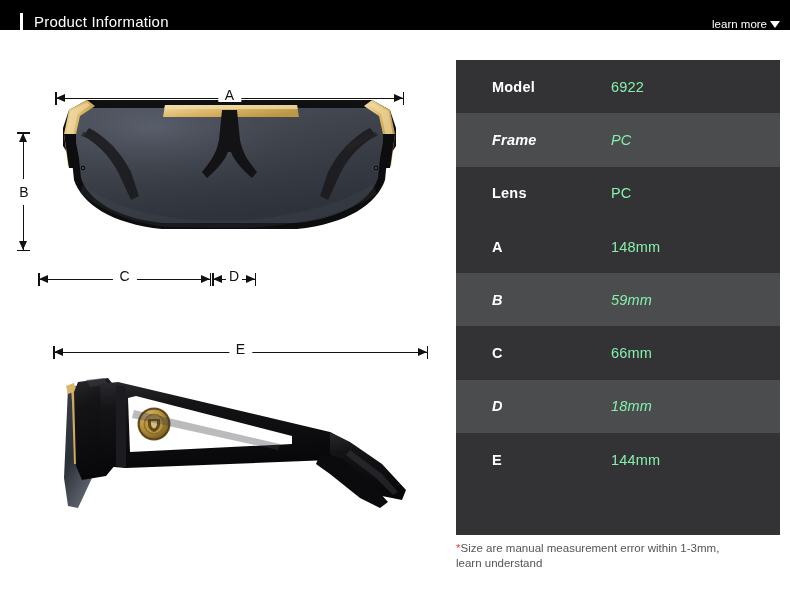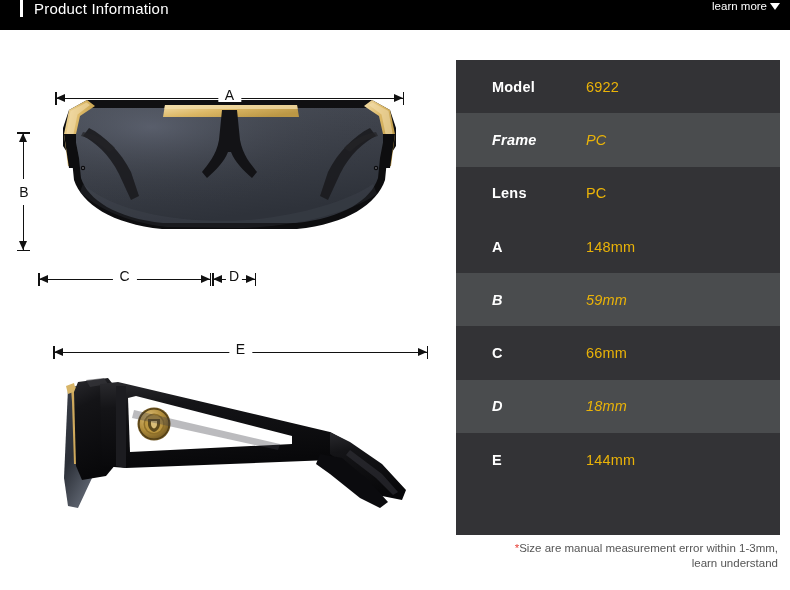--- a/index.html
+++ b/index.html
@@ -14,21 +14,21 @@
   }
 
   
   .header {
     position: absolute;
     left: 0; top: 0;
     width: 790px;
     height: 30px;
     background: #000000;
     display: flex;
-    align-items: flex-start;
+    align-items: flex-end;
   }
   .header-accent {
     width: 3px;
     height: 17px;
     background: #ffffff;
     margin-left: 20px;
     flex: none;
   }
   .header-title {
     color: #ffffff;
@@ -140,41 +140,41 @@
     left: 456px; top: 60px;
     width: 324px;
     height: 475px;
     background: #333336;
   }
   .spec-row {
     display: flex;
     align-items: center;
     height: 53.3px;
     padding-left: 36px;
+    gap: 25px;
   }
   .spec-row.alt { background: #4a4c4e; font-style: italic; }
   .spec-key {
     width: 94px;
     flex: none;
     color: #ffffff;
     font-size: 14.5px;
     font-weight: bold;
     letter-spacing: .2px;
   }
   .spec-val {
-    color: #eab308;
+    color: #86efac;
     font-size: 14.5px;
     letter-spacing: .2px;
   }
 
   .footnote {
     position: absolute;
     left: 456px; top: 541px;
     width: 324px;
-    text-align: right;
     font-size: 11.5px;
     line-height: 15px;
     color: #555555;
     padding-right: 2px;
   }
   .footnote .star { color: #e8453c; }
 </style>
 </head>
 <body>
 

